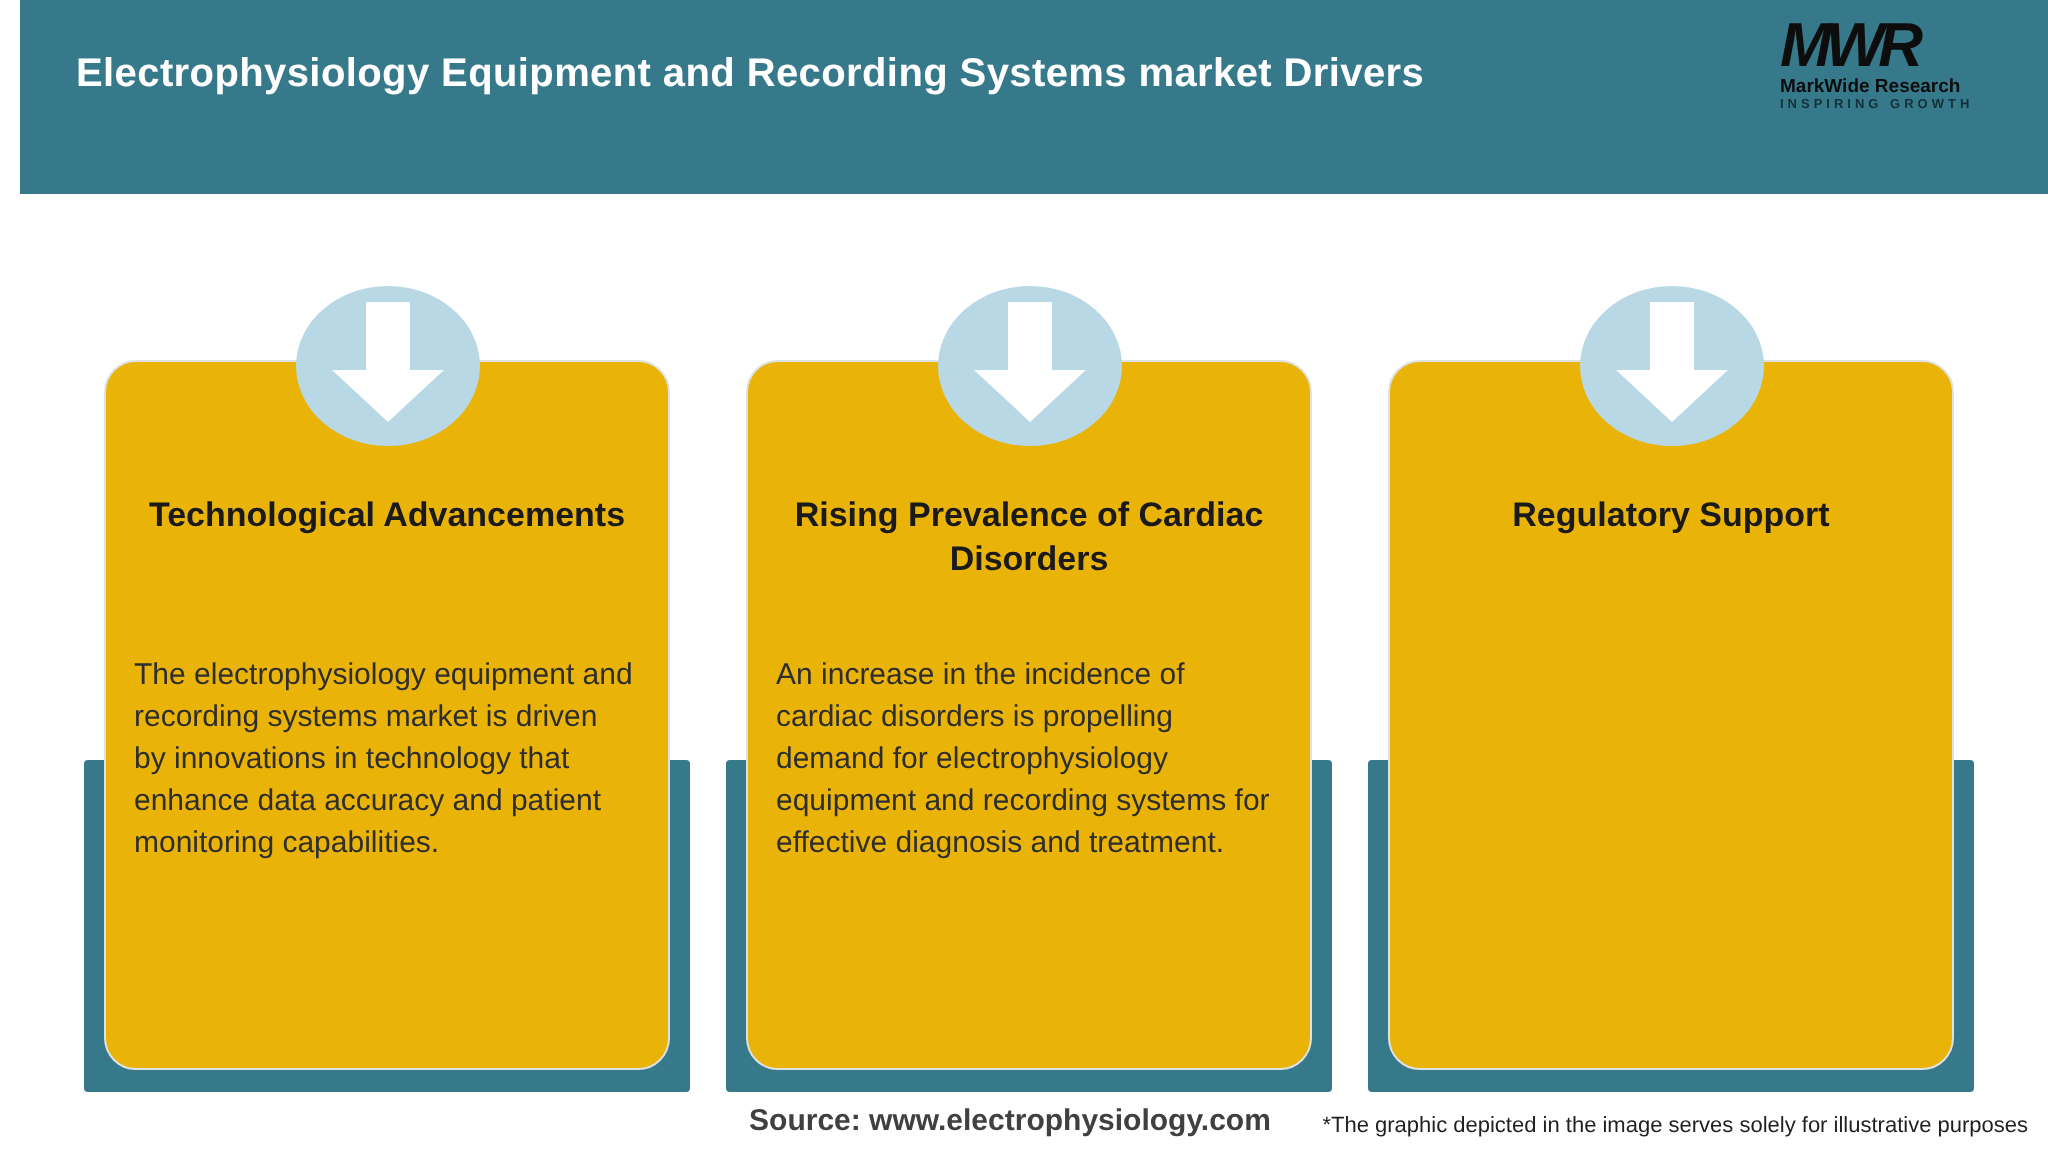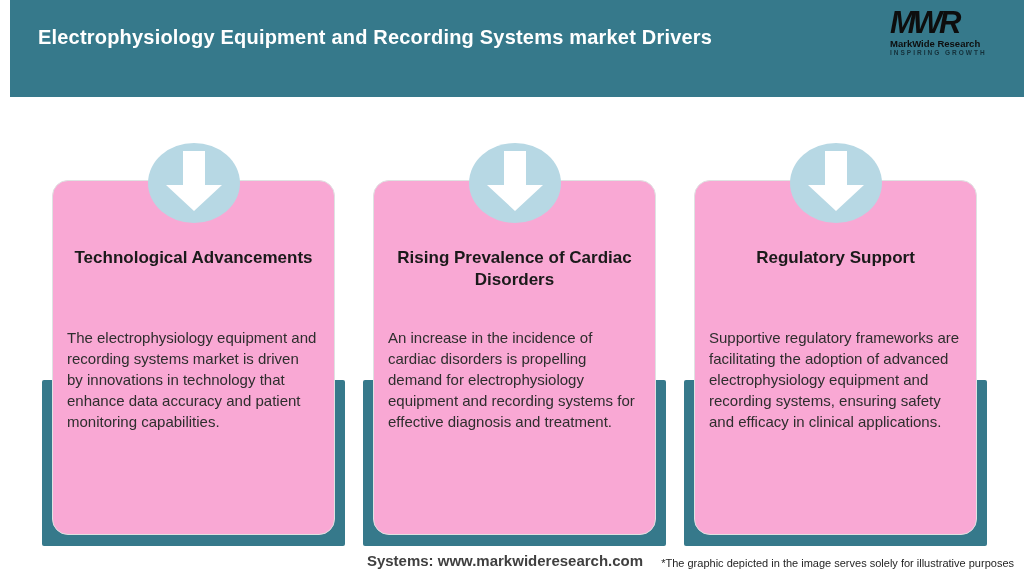--- a/index.html
+++ b/index.html
@@ -70,21 +70,21 @@
     position: absolute;
     left: 0; right: 0;
     top: 237px; bottom: 0;
     background: #36798B;
     border-radius: 2px;
   }
   .driver-card {
     position: absolute;
     left: 10px; right: 10px;
     top: 37px; height: 355px;
-    background: #f9a8d4;
+    background: #eab308;
     border: 1px solid #dfe2e2;
     border-radius: 16px;
     box-sizing: border-box;
     padding-left: 21px;
   }
   .arrow-circle {
     position: absolute;
     left: 50%;
     transform: translateX(-50%);
     top: 0;
@@ -167,25 +167,24 @@
       <svg viewBox="0 0 92 80" xmlns="http://www.w3.org/2000/svg">
         <polygon points="35,8 57,8 57,42 74,42 46,68 18,42 35,42" fill="#ffffff"></polygon>
       </svg>
     </div>
   </div>
 
   <div class="column col-3">
     <div class="card-backing"></div>
     <div class="driver-card">
       <div class="card-title">Regulatory Support</div>
-      <div class="card-body">Supportive regulatory frameworks are facilitating the adoption of advanced electrophysiology equipment and recording systems, ensuring safety and efficacy in clinical applications.</div>
     </div>
     <div class="arrow-circle">
       <svg viewBox="0 0 92 80" xmlns="http://www.w3.org/2000/svg">
         <polygon points="35,8 57,8 57,42 74,42 46,68 18,42 35,42" fill="#ffffff"></polygon>
       </svg>
     </div>
   </div>
 
-  <div class="source-text">Systems: www.markwideresearch.com</div>
+  <div class="source-text">Source: www.electrophysiology.com</div>
   <div class="disclaimer-text">*The graphic depicted in the image serves solely for illustrative purposes</div>
 
 </div>
 
 </body></html>

